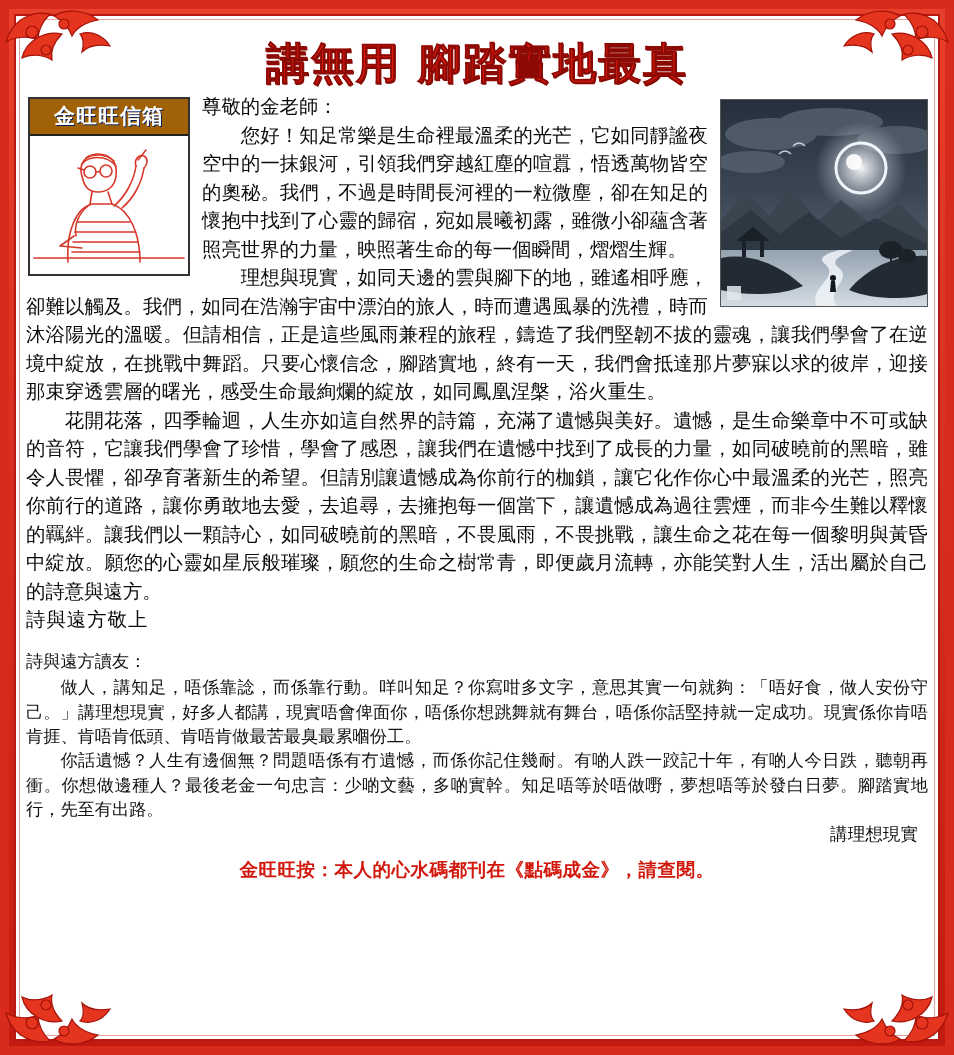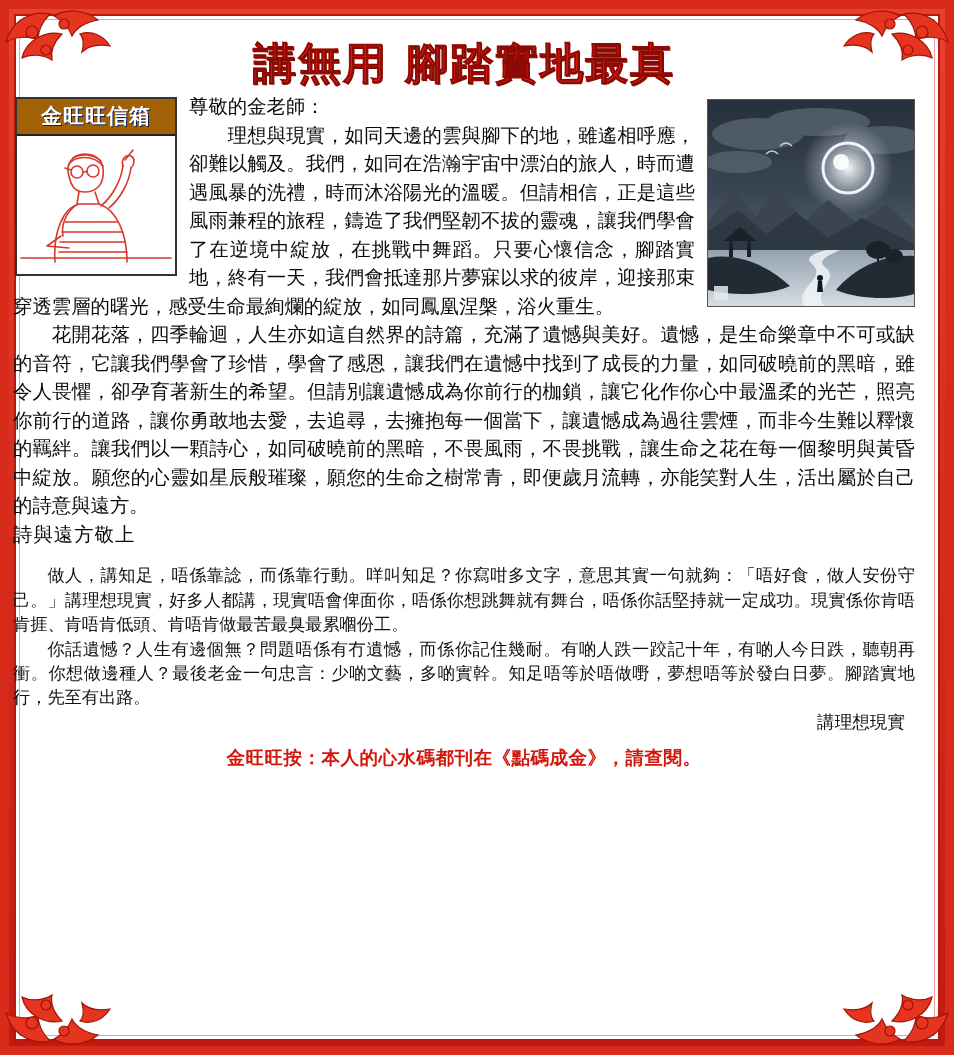--- a/index.html
+++ b/index.html
@@ -51,21 +51,21 @@
     height: 74px;
     pointer-events: none;
   }
   .corner.tl { left: 2px;  top: 6px; }
   .corner.tr { right: 2px; top: 6px; transform: scaleX(-1); }
   .corner.bl { left: 2px;  bottom: 6px; transform: scaleY(-1); }
   .corner.br { right: 2px; bottom: 6px; transform: scale(-1,-1); }
 
   .content {
     position: absolute;
-    left: 13px;
+    left: 26px;
     top: 26px;
     width: 902px;
     height: 1003px;
     box-sizing: border-box;
     overflow: hidden;
   }
 
   
   .headline {
     text-align: center;
@@ -337,26 +337,28 @@
           <path d="M58 54 C62 50, 66 50, 70 54"></path>
           <path d="M72 46 C76 42, 80 42, 84 46"></path>
         </g>
 
         <rect x="6" y="186" width="14" height="14" fill="#e3e9ee" opacity="0.85"></rect>
       </svg>
     </div>
 
     <div class="article">
       <p class="salutation">尊敬的金老師：</p>
+      <p class="indent">您好！知足常樂是生命裡最溫柔的光芒，它如同靜謐夜空中的一抹銀河，引領我們穿越紅塵的喧囂，悟透萬物皆空的奧秘。我們，不過是時間長河裡的一粒微塵，卻在知足的懷抱中找到了心靈的歸宿，宛如晨曦初露，雖微小卻蘊含著照亮世界的力量，映照著生命的每一個瞬間，熠熠生輝。</p>
       <p class="indent">理想與現實，如同天邊的雲與腳下的地，雖遙相呼應，卻難以觸及。我們，如同在浩瀚宇宙中漂泊的旅人，時而遭遇風暴的洗禮，時而沐浴陽光的溫暖。但請相信，正是這些風雨兼程的旅程，鑄造了我們堅韌不拔的靈魂，讓我們學會了在逆境中綻放，在挑戰中舞蹈。只要心懷信念，腳踏實地，終有一天，我們會抵達那片夢寐以求的彼岸，迎接那束穿透雲層的曙光，感受生命最絢爛的綻放，如同鳳凰涅槃，浴火重生。</p>
       <p class="indent">花開花落，四季輪迴，人生亦如這自然界的詩篇，充滿了遺憾與美好。遺憾，是生命樂章中不可或缺的音符，它讓我們學會了珍惜，學會了感恩，讓我們在遺憾中找到了成長的力量，如同破曉前的黑暗，雖令人畏懼，卻孕育著新生的希望。但請別讓遺憾成為你前行的枷鎖，讓它化作你心中最溫柔的光芒，照亮你前行的道路，讓你勇敢地去愛，去追尋，去擁抱每一個當下，讓遺憾成為過往雲煙，而非今生難以釋懷的羈絆。讓我們以一顆詩心，如同破曉前的黑暗，不畏風雨，不畏挑戰，讓生命之花在每一個黎明與黃昏中綻放。願您的心靈如星辰般璀璨，願您的生命之樹常青，即便歲月流轉，亦能笑對人生，活出屬於自己的詩意與遠方。</p>
       <p class="signature">詩與遠方敬上</p>
     </div>
 
     <div class="reply">
+      <p class="salutation2">詩與遠方讀友：</p>
       <p class="indent">做人，講知足，唔係靠諗，而係靠行動。咩叫知足？你寫咁多文字，意思其實一句就夠：「唔好食，做人安份守己。」講理想現實，好多人都講，現實唔會俾面你，唔係你想跳舞就有舞台，唔係你話堅持就一定成功。現實係你肯唔肯捱、肯唔肯低頭、肯唔肯做最苦最臭最累嗰份工。</p>
       <p class="indent">你話遺憾？人生有邊個無？問題唔係有冇遺憾，而係你記住幾耐。有啲人跌一跤記十年，有啲人今日跌，聽朝再衝。你想做邊種人？最後老金一句忠言：少啲文藝，多啲實幹。知足唔等於唔做嘢，夢想唔等於發白日夢。腳踏實地行，先至有出路。</p>
       <p class="reply-sign">講理想現實</p>
     </div>
 
     <div class="footer-note">金旺旺按：本人的心水碼都刊在《點碼成金》，請查閱。</div>
 
   </div>
 </div>
 

